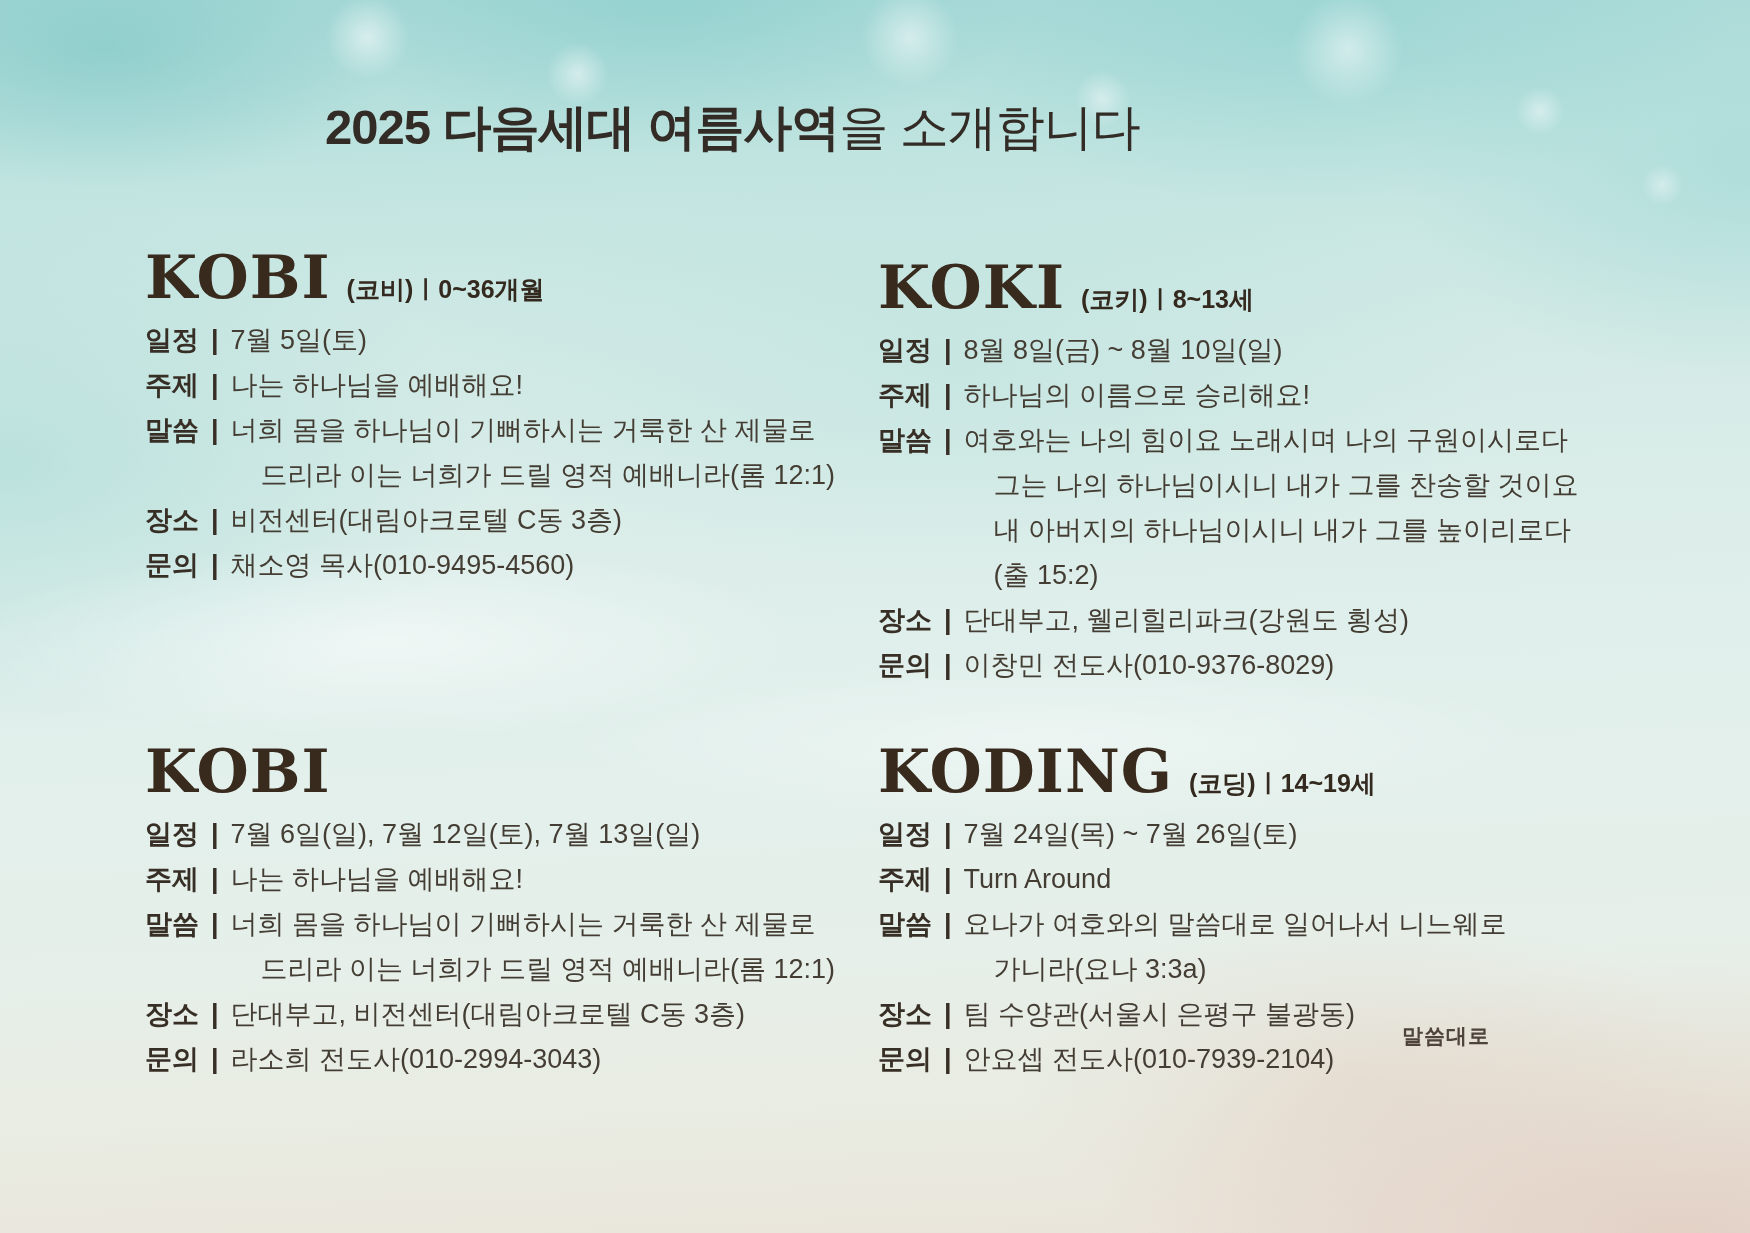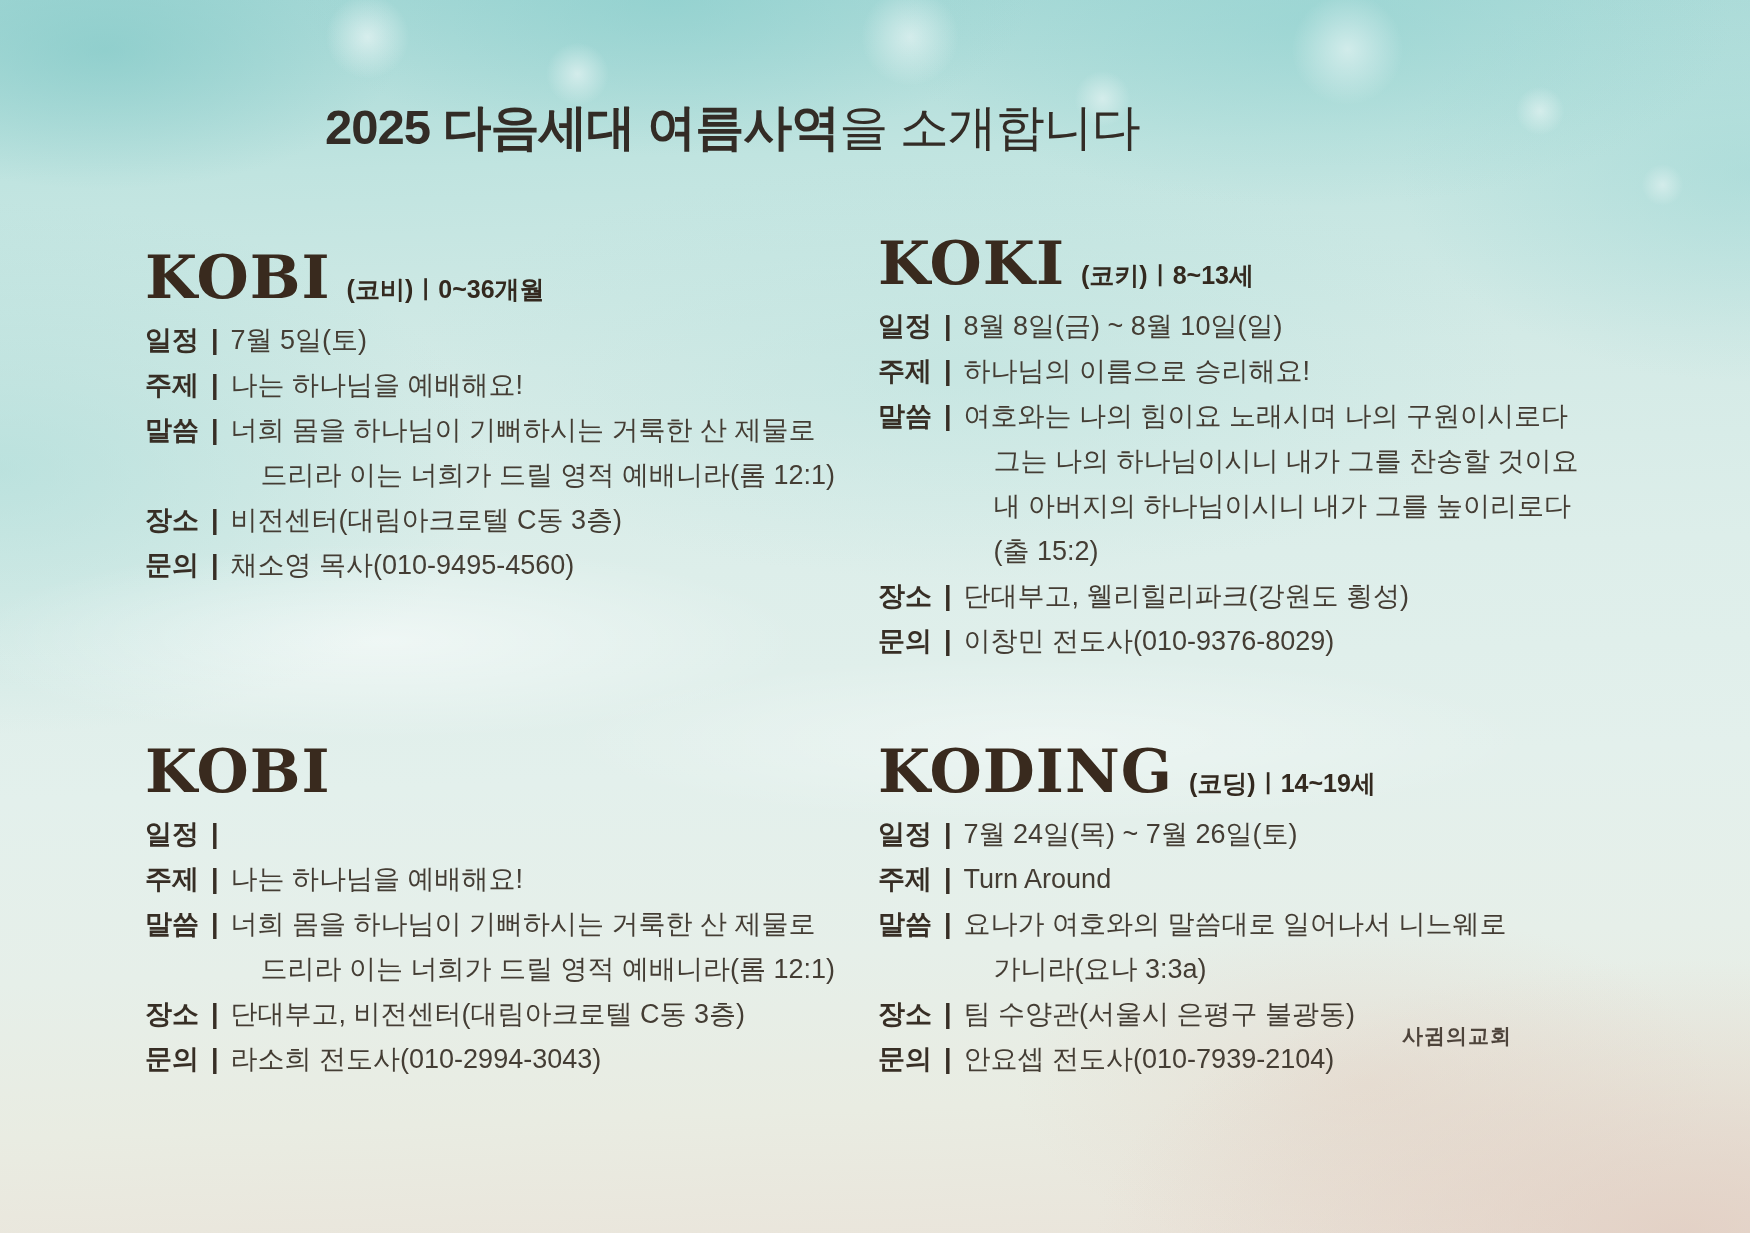--- a/index.html
+++ b/index.html
@@ -108,21 +108,21 @@
         <div class="row">
           <span class="lab">문의</span>
           <span class="sep">|</span>
           <div class="val">
             <div>채소영 목사(010-9495-4560)</div>
           </div>
         </div>
       </div>
   </section>
 
-  <section class="program" style="left:878px;top:232px;">
+  <section class="program" style="left:878px;top:256px;">
     <div class="phead">
       <span class="pname">KOKI</span>
       <span class="psub">(코키)ㅣ8~13세</span>
     </div>
     <div class="rows">
         <div class="row">
           <span class="lab">일정</span>
           <span class="sep">|</span>
           <div class="val">
             <div>8월 8일(금) ~ 8월 10일(일)</div>
@@ -163,20 +163,23 @@
   </section>
 
   <section class="program" style="left:145px;top:740px;">
     <div class="phead">
       <span class="pname">KOBI</span>
     </div>
     <div class="rows">
         <div class="row">
           <span class="lab">일정</span>
           <span class="sep">|</span>
+          <div class="val">
+            <div>7월 6일(일), 7월 12일(토), 7월 13일(일)</div>
+          </div>
         </div>
         <div class="row">
           <span class="lab">주제</span>
           <span class="sep">|</span>
           <div class="val">
             <div>나는 하나님을 예배해요!</div>
           </div>
         </div>
         <div class="row">
           <span class="lab">말씀</span>
@@ -241,15 +244,15 @@
         <div class="row">
           <span class="lab">문의</span>
           <span class="sep">|</span>
           <div class="val">
             <div>안요셉 전도사(010-7939-2104)</div>
           </div>
         </div>
       </div>
   </section>
 
-  <footer class="logo">사귐의교회</footer>
+  <footer class="logo">말씀대로</footer>
 
 </div>
 
 </body></html>

